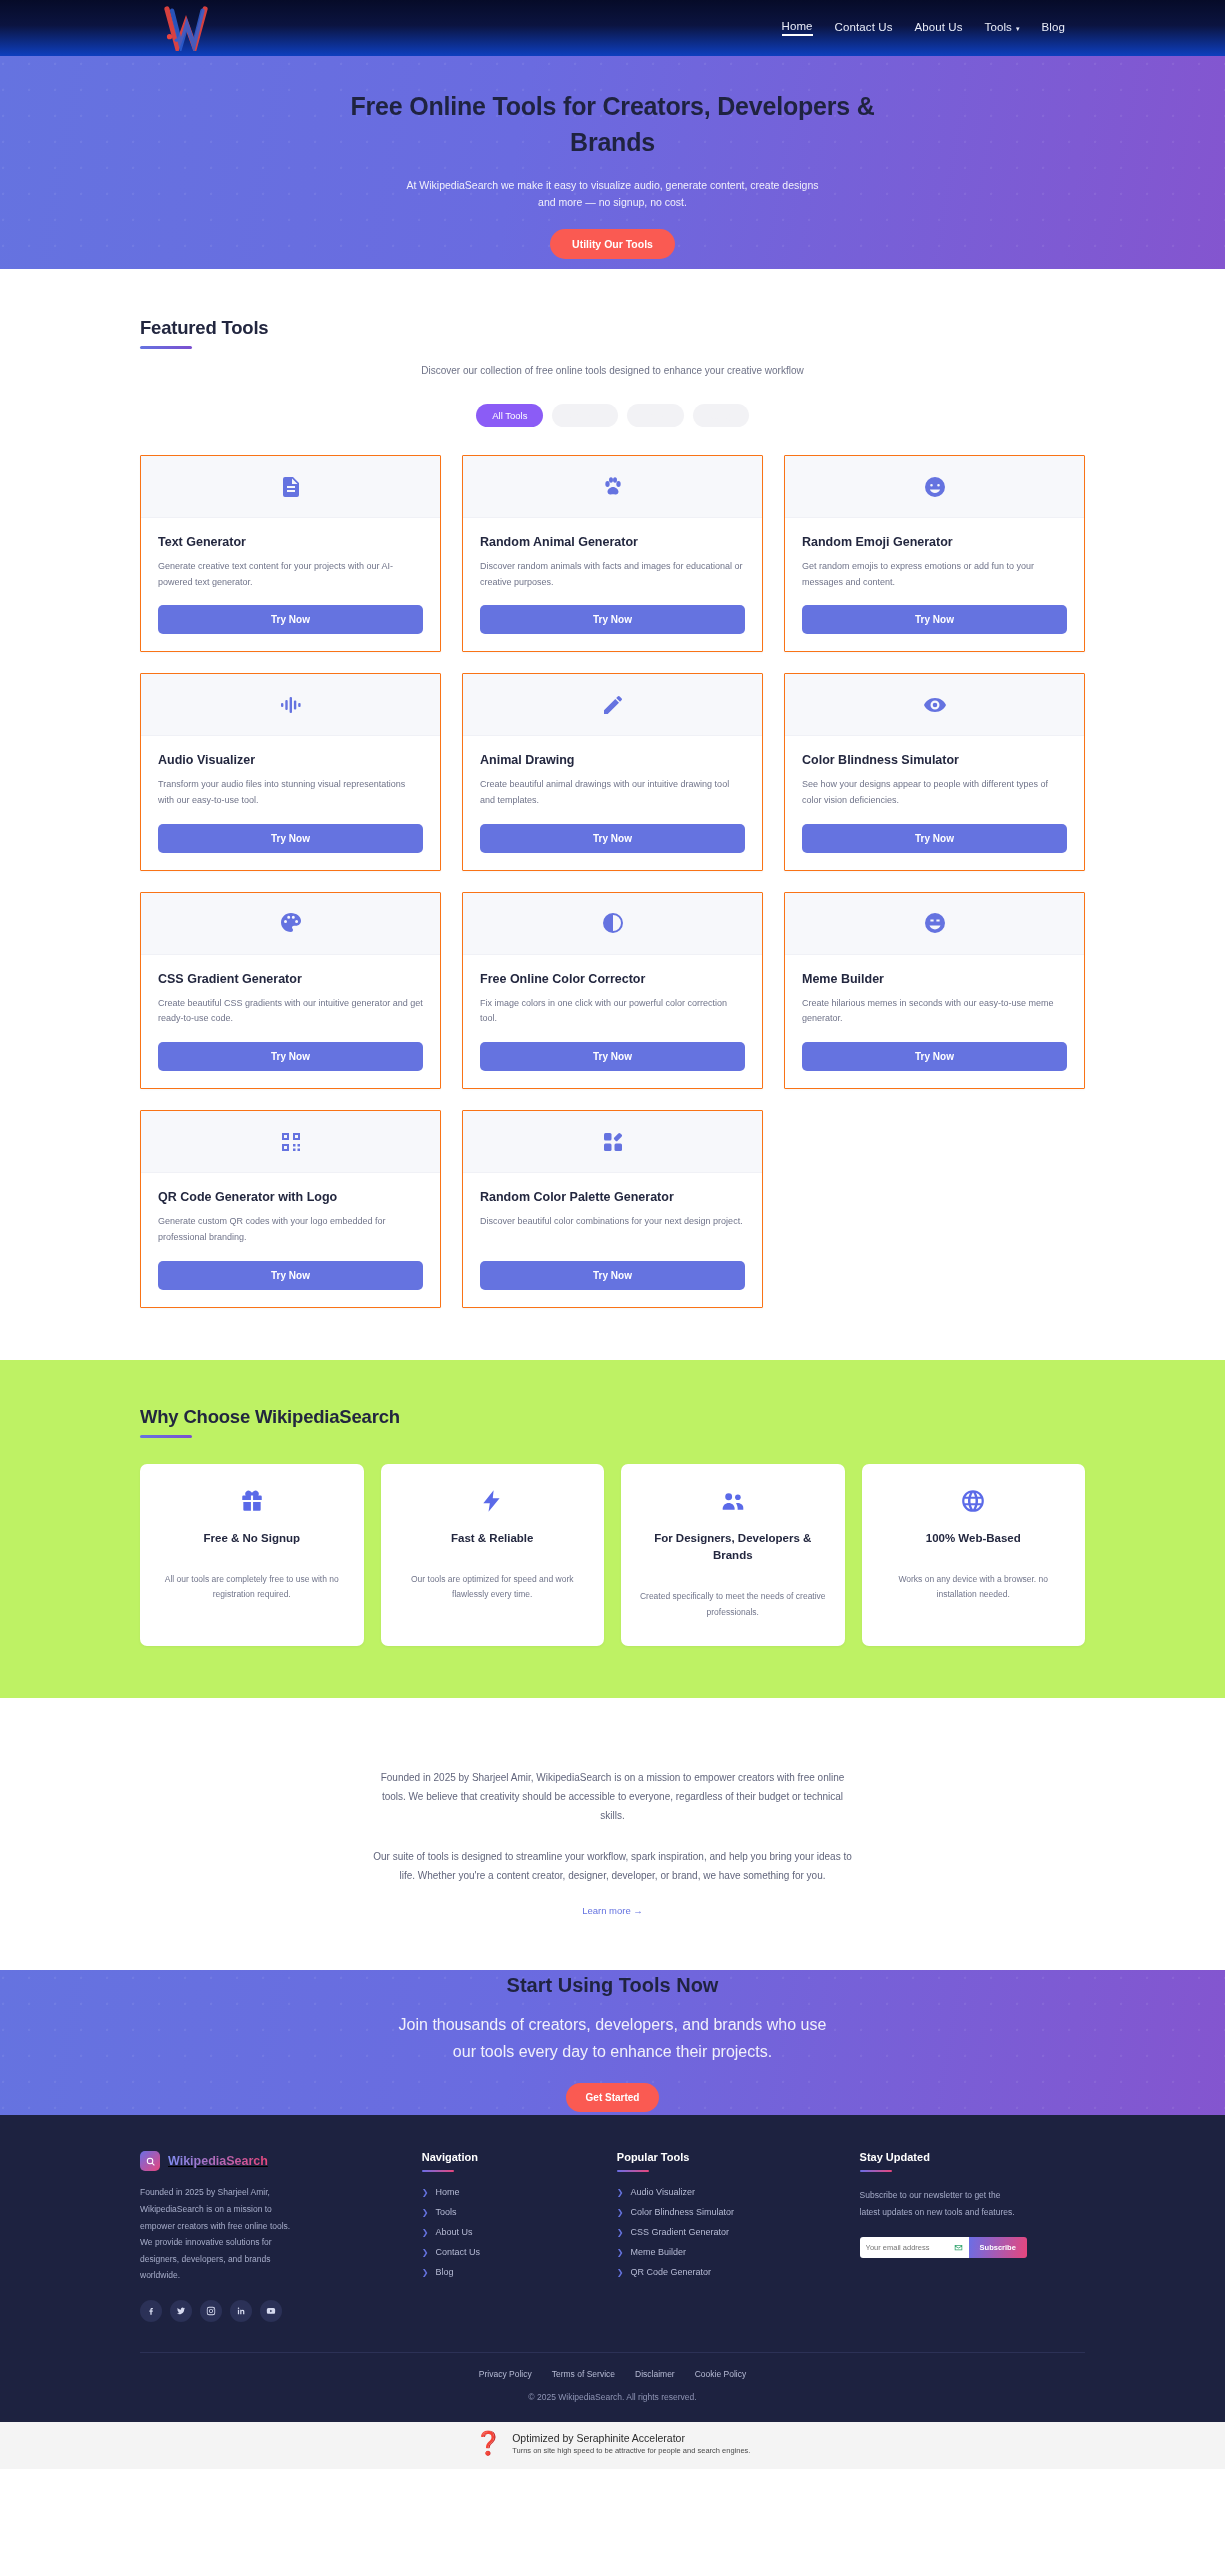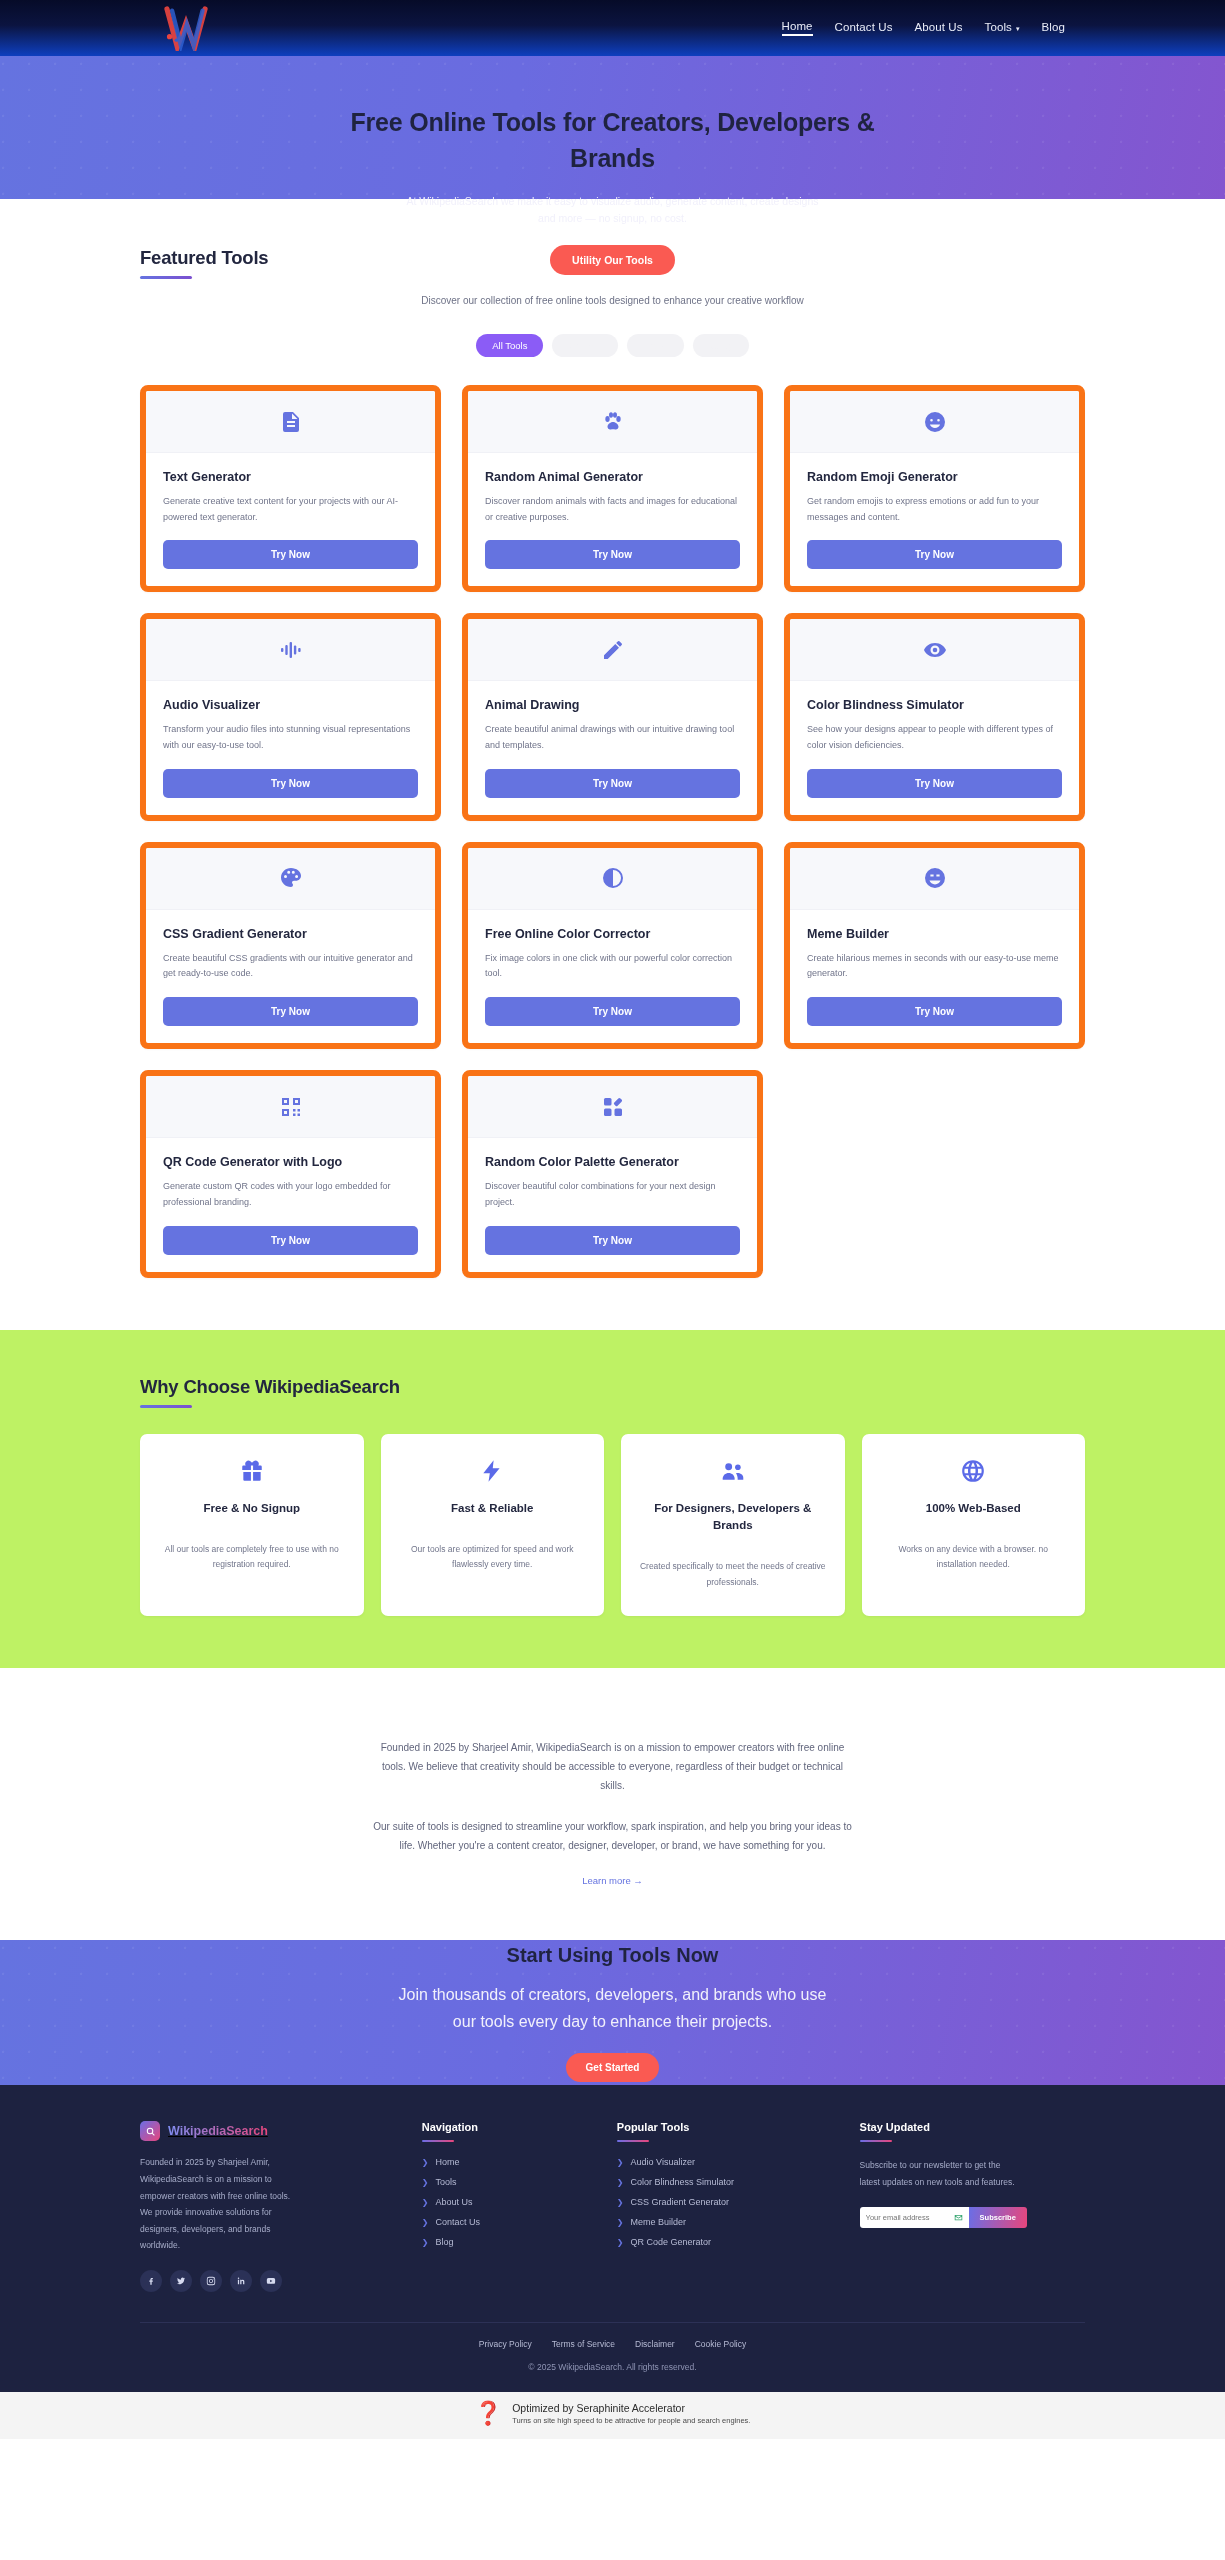--- a/index.html
+++ b/index.html
@@ -32,26 +32,26 @@
     color: #e9ecf7; font-size: 11.5px; text-decoration: none;
     letter-spacing: .1px; white-space: nowrap;
     display: inline-flex; align-items: center; gap: 4px;
     padding-bottom: 2px;
   }
   .nav-link.active { border-bottom: 2px solid #ffffff; }
   .caret { font-size: 7px; line-height: 1; position: relative; top: 1px; }
 
   
   .hero {
-    height: 143px;
+    height: 213px;
     background:
       radial-gradient(circle at 12% 30%, rgba(255,255,255,.07) 0 1px, transparent 1.5px) 0 0/26px 26px,
       linear-gradient(100deg, #6573e0 0%, #6a6be0 42%, #8455cf 100%);
     display: flex; flex-direction: column; align-items: center;
-    justify-content: flex-start; padding-top: 48px;
+    justify-content: flex-start; padding-top: 32px;
     position: relative;
   }
   .hero-title {
     color: #1f2340; font-size: 25px; font-weight: bold;
     text-align: center; line-height: 1.45; max-width: 560px;
     letter-spacing: -.2px;
   }
   .hero-sub {
     color: #f1f0fb; font-size: 10.5px; text-align: center;
     line-height: 1.65; max-width: 430px; margin-top: 16px;
@@ -90,21 +90,21 @@
     font-size: 9.5px; font-family: inherit; cursor: pointer;
     background: #f2f2f5; color: #f2f2f5; white-space: nowrap;
   }
   .chip.active { background: #8b5cf6; color: #ffffff; }
 
   .tool-grid {
     display: grid; grid-template-columns: repeat(3, 1fr);
     gap: 21px; margin-top: 28px;
   }
   .tool-card {
-    background: #ffffff; border: 6px solid #f97316; border-radius: 8px;
+    background: #ffffff; border: 1px solid #f97316; border-radius: 1px;
     overflow: hidden; display: flex; flex-direction: column;
     box-shadow: 0 1px 2px rgba(20,25,60,.035);
   }
   .tool-icon-box {
     height: 62px; background: #f7f8fb;
     display: flex; align-items: center; justify-content: center;
     border-bottom: 1px solid #f0f1f6;
   }
   .tool-icon-box svg { width: 24px; height: 24px; fill: #6573e0; }
   .tool-body { padding: 16px 17px 17px; display: flex; flex-direction: column; flex: 1; }

